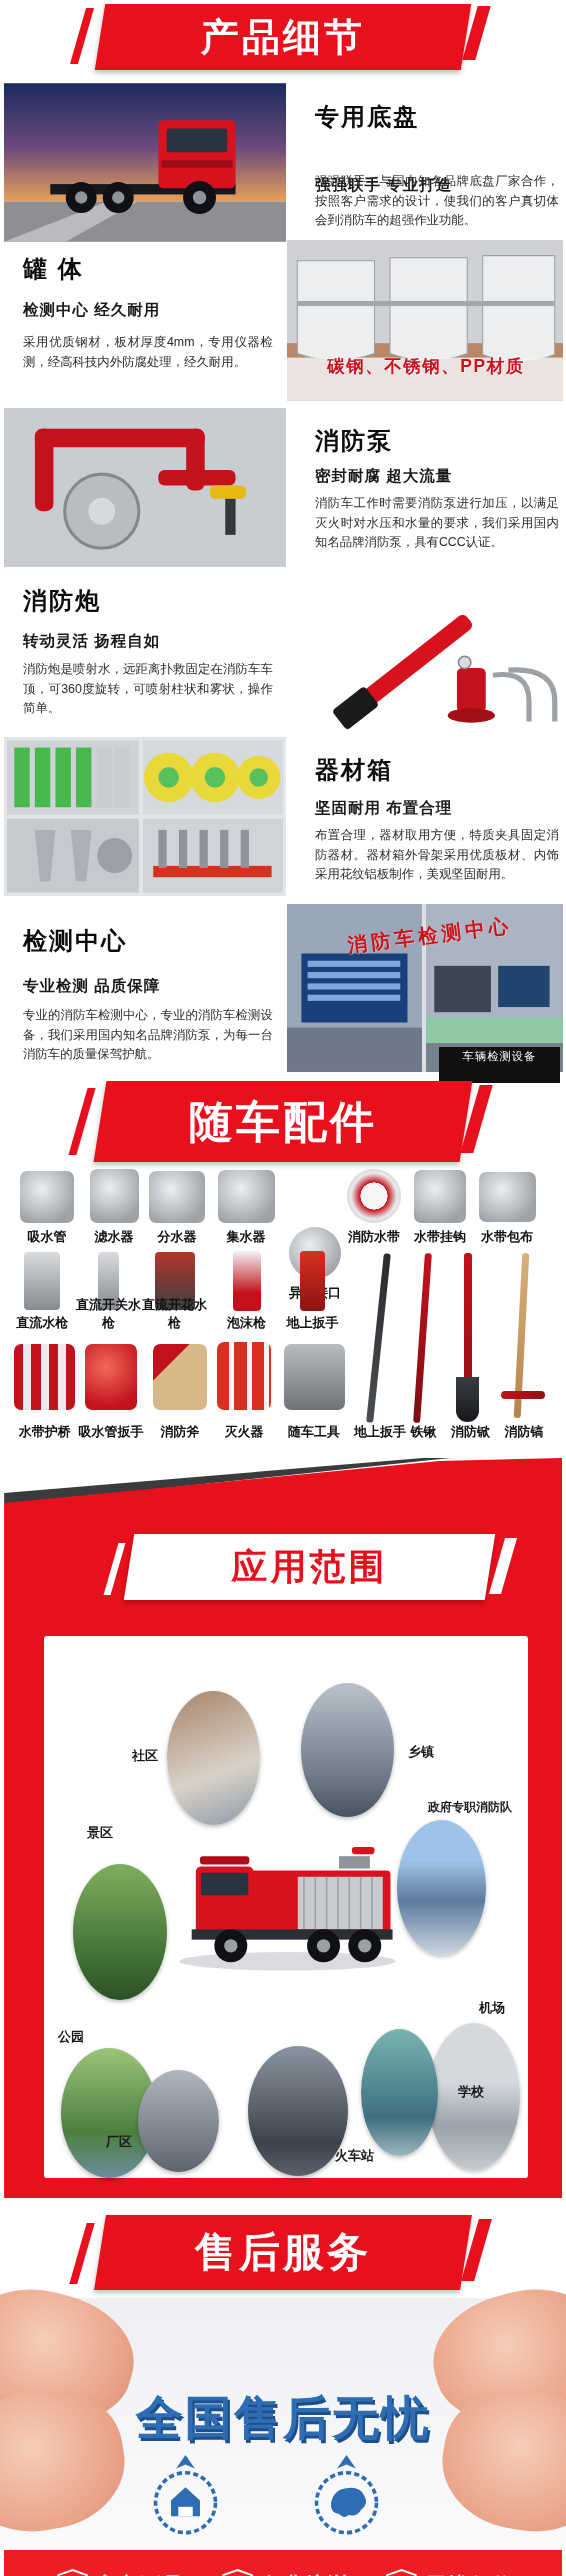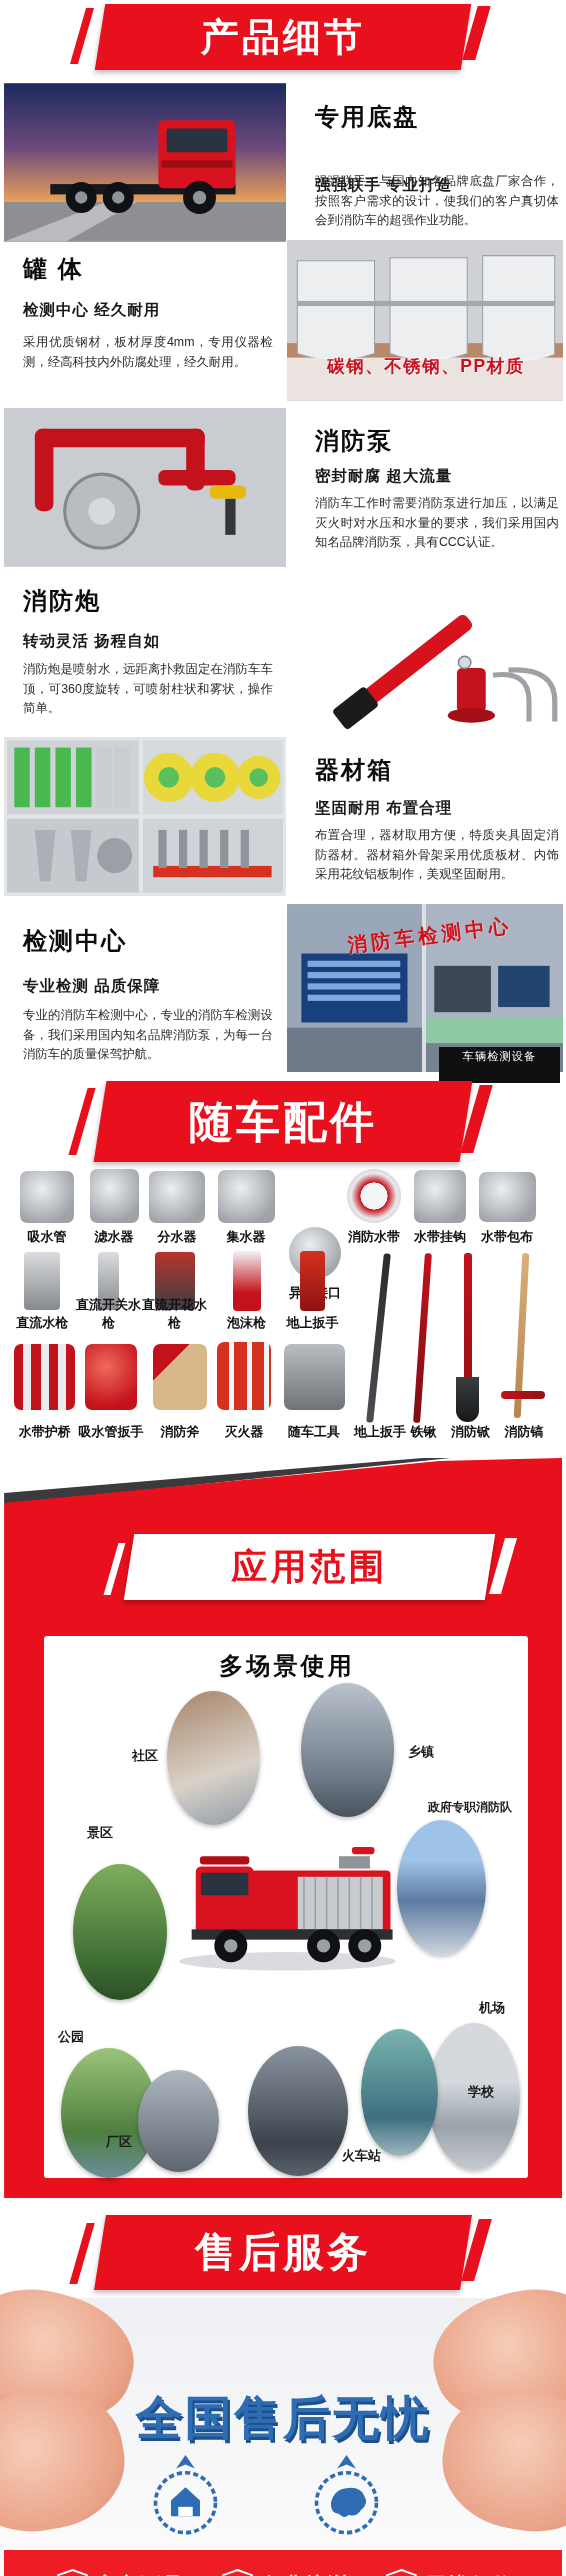--- a/index.html
+++ b/index.html
@@ -307,39 +307,38 @@
   </div>
 
   <div>
     <div class="acc-w" style="left:111px;top:1543px;width:7.2px;height:52px;"></div>
     <div class="banner-body" style="left:129px;top:1534px;width:361px;height:66px;background:#fff;"></div>
     <div class="acc-w" style="left:497px;top:1538px;width:12.4px;height:56px;"></div>
     <div class="banner-txt" style="left:129px;top:1534px;width:361px;line-height:66px;font-size:36px;color:#e8101c;">应用范围</div>
   </div>
 
   <div class="abs" style="left:44px;top:1636px;width:484px;height:542px;background:#fff;border-radius:3.1px;"></div>
-  <div class="abs" style="left:158px;top:1650px;width:258px;text-align:center;font-size:24px;font-weight:bold;color:#0d0d0d;letter-spacing:3.1px;">多场景使用</div>
 
   <div class="scene" style="left:167px;top:1691px;width:93px;height:134px;background:linear-gradient(160deg,#a8846a,#d9d2c8 60%,#8e9aa8);"></div>
   <div class="scene-label" style="left:132px;top:1747px;">社区</div>
   <div class="scene" style="left:301px;top:1683px;width:93px;height:134px;background:linear-gradient(#b9c2cc,#6f7a88 70%,#49525e);"></div>
   <div class="scene-label" style="left:408px;top:1743px;">乡镇</div>
   <div class="scene-label" style="left:428px;top:1799px;width:103px;font-size:12px;">政府专职消防队</div>
   <div class="scene" style="left:397px;top:1820px;width:89px;height:135px;background:linear-gradient(#9fc3e8 30%,#5d7ba0 60%,#cdd5de);"></div>
   <div class="scene-label" style="left:87px;top:1824px;">景区</div>
   <div class="scene" style="left:73px;top:1864px;width:94px;height:136px;background:linear-gradient(#7fae5e,#3f7034 70%,#2c4f26);"></div>
   <div class="scene-label" style="left:58px;top:2028px;">公园</div>
   <div class="scene" style="left:61px;top:2048px;width:96px;height:130px;background:linear-gradient(#9cc47a,#4d7f3f 65%,#6b8f9c);"></div>
   <div class="scene-label" style="left:479px;top:1999px;">机场</div>
   <div class="scene" style="left:428px;top:2023px;width:92px;height:147px;background:linear-gradient(#d5d9de 40%,#9aa2ab 70%,#c7cbcf);"></div>
   <div class="scene-label" style="left:106px;top:2133px;">厂区</div>
   <div class="scene" style="left:138px;top:2070px;width:81px;height:102px;background:linear-gradient(#aeb6bf,#5d666f);"></div>
-  <div class="scene-label" style="left:342px;top:2147px;">火车站</div>
+  <div class="scene-label" style="left:335px;top:2147px;">火车站</div>
   <div class="scene" style="left:248px;top:2046px;width:100px;height:130px;background:linear-gradient(#8a94a0,#3c434c 75%,#5a626c);"></div>
-  <div class="scene-label" style="left:468px;top:2083px;">学校</div>
+  <div class="scene-label" style="left:458px;top:2083px;">学校</div>
   <div class="scene" style="left:361px;top:2029px;width:77px;height:127px;background:linear-gradient(#79b4b0,#3e6f80 70%,#9fb6bd);"></div>
 
   <div class="abs" style="left:169px;top:1823px;width:238px;height:155px;">
     <svg width="238" height="155" viewBox="0 0 462 300">
       <ellipse cx="230" cy="268" rx="210" ry="18" fill="#d9dbde"></ellipse>
       <rect x="150" y="92" width="280" height="126" rx="8" fill="#d8121e"></rect>
       <rect x="250" y="104" width="165" height="102" fill="#c8ccd0"></rect>
       <g stroke="#9aa0a5" stroke-width="3">
         <line x1="262" y1="104" x2="262" y2="206"></line>
           <line x1="284" y1="104" x2="284" y2="206"></line>

